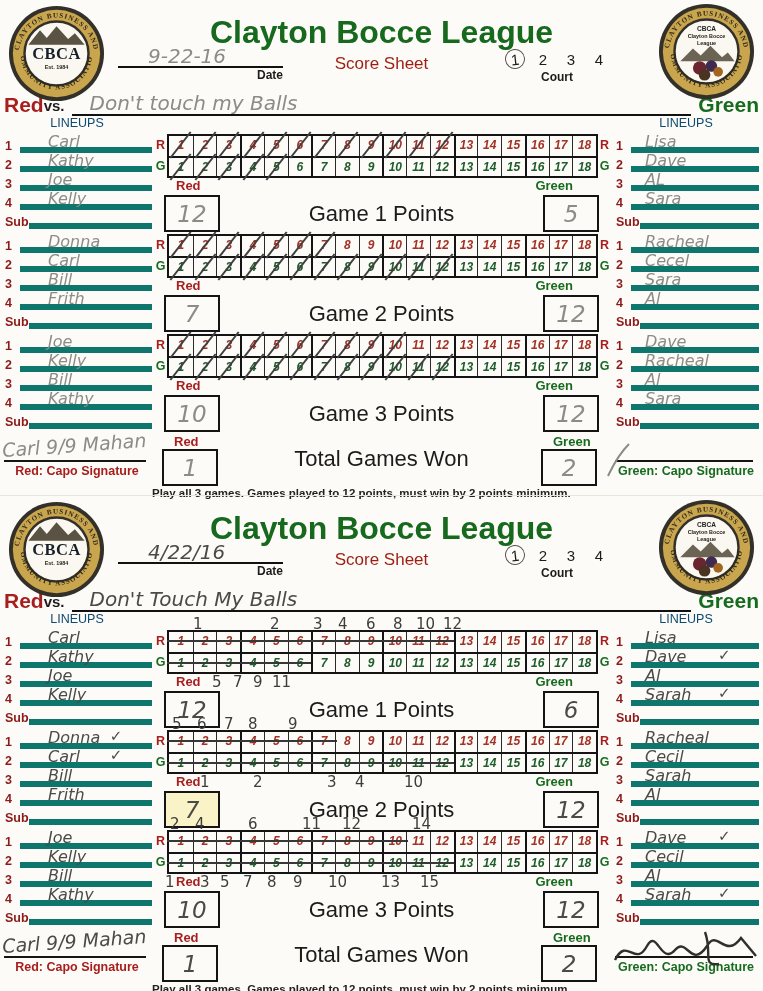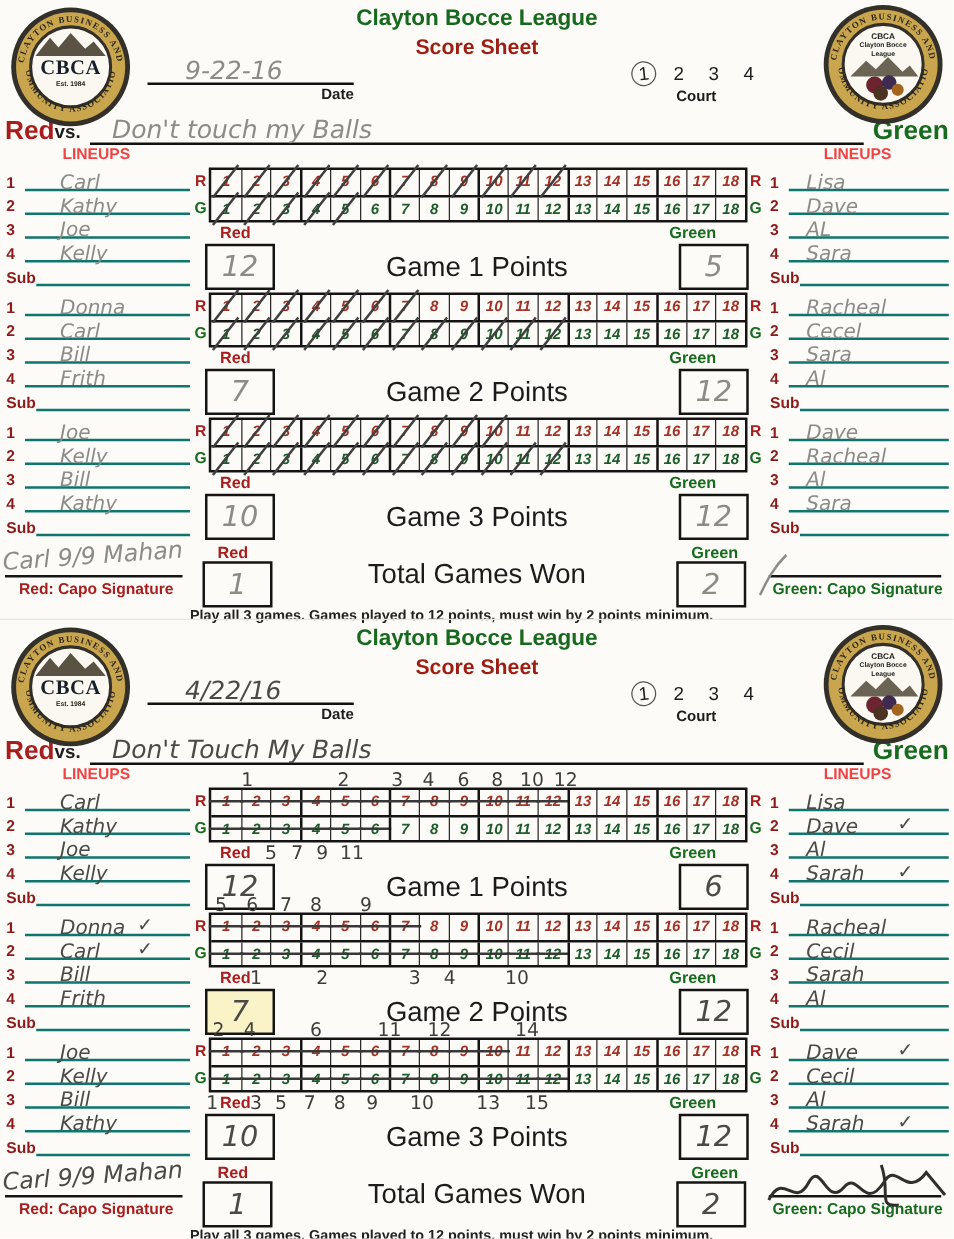--- a/index.html
+++ b/index.html
@@ -12,22 +12,22 @@
   
   .sheet-header{position:relative;height:88px}
   .logo{position:absolute;width:97px;height:97px;z-index:2}
   .logo.left{left:8px;top:5px}
   .logo.right{right:8px;top:3px}
   .ring-text{font-size:7.3px;font-weight:bold;fill:#2b2619;letter-spacing:1.1px;font-family:"Liberation Serif",serif}
   .cbca-big{font-size:17px;font-weight:bold;fill:#17202a;font-family:"Liberation Serif",serif;letter-spacing:.5px}
   .est-txt{font-size:5.6px;font-weight:bold;fill:#2b2619}
   .rlogo-t1{font-size:6.8px;font-weight:bold;fill:#222}
   .rlogo-t2{font-size:5.6px;font-weight:bold;fill:#222}
-  .title-main{text-align:center;font-size:18px;font-weight:bold;color:#17691e;padding-top:4px}
-  .title-sub{text-align:center;font-size:17px;font-weight:bold;color:#9e1d12;margin-top:3px}
+  .title-main{text-align:center;font-size:32px;font-weight:bold;color:#17691e;padding-top:14px}
+  .title-sub{text-align:center;font-size:17px;font-weight:normal;color:#9e1d12;margin-top:3px}
   .date-block{position:absolute;left:118px;top:42px;width:165px;text-align:right}
   .date-line{border-bottom:2px solid #111;height:26px;position:relative}
   .date-value{position:absolute;left:30px;bottom:-2px;font-size:20px;white-space:nowrap}
   .date-label{font-size:12px;font-weight:bold}
   .court-block{position:absolute;left:505px;top:48px;text-align:center}
   .court-nums{display:flex;gap:8px;align-items:center;justify-content:center;font-size:15px;height:22px}
   .court-num{min-width:20px;height:20px;display:inline-flex;align-items:center;justify-content:center}
   .court-num.circled{border:1.6px solid #555;border-radius:50%;transform:rotate(-6deg)}
   .court-label{font-size:12px;font-weight:bold;margin-top:0px}
 
@@ -38,25 +38,25 @@
   .green-text{color:#176b1e}
   .team-line{flex:1;border-bottom:2px solid #111;height:26px;position:relative;margin:0 7px}
   .team-name{position:absolute;left:18px;bottom:-1px;font-size:20px;white-space:nowrap}
   .vs{font-size:15px;font-weight:bold;padding-bottom:2px;flex:none}
 
   
   .sheet-body{display:flex}
   .side-col{width:152px;flex:none;padding-left:2px}
   .side-col.right{width:150px;padding-right:4px;padding-left:0}
   .center-col{flex:1;padding-top:18px;position:relative;min-width:0}
-  .lineups-title{font-size:12.5px;font-weight:bold;color:#ef4444;text-align:center;height:16px}
+  .lineups-title{font-size:12.5px;font-weight:normal;color:#0c4a6e;text-align:center;height:16px}
   .lineup{height:100px;padding-top:2px}
   .lineup-row{display:flex;height:19px;align-items:flex-end}
   .row-label{min-width:18px;font-size:12.5px;font-weight:bold;color:#8d1a1a;flex:none;padding-left:3px;line-height:14px}
-  .line{flex:1;border-bottom:2px solid #0f766e;position:relative;height:100%}
+  .line{flex:1;border-bottom:6px solid #0f766e;position:relative;height:100%}
   .name{position:absolute;left:28px;bottom:-4px;font-size:16px;white-space:nowrap}
   .side-col.right .name{left:14px}
   .check{position:absolute;left:68%;bottom:-2px;font-size:15px;font-style:normal}
   .hw{font-family:"DejaVu Sans",sans-serif;font-style:italic}
   .ink-pencil .hw{color:#8b8b88}
   .ink-pen .hw{color:#4a4a46}
 
   
   .game-block{height:100px;position:relative;padding:0 2px}
   .grid-wrap{display:flex;align-items:stretch}

